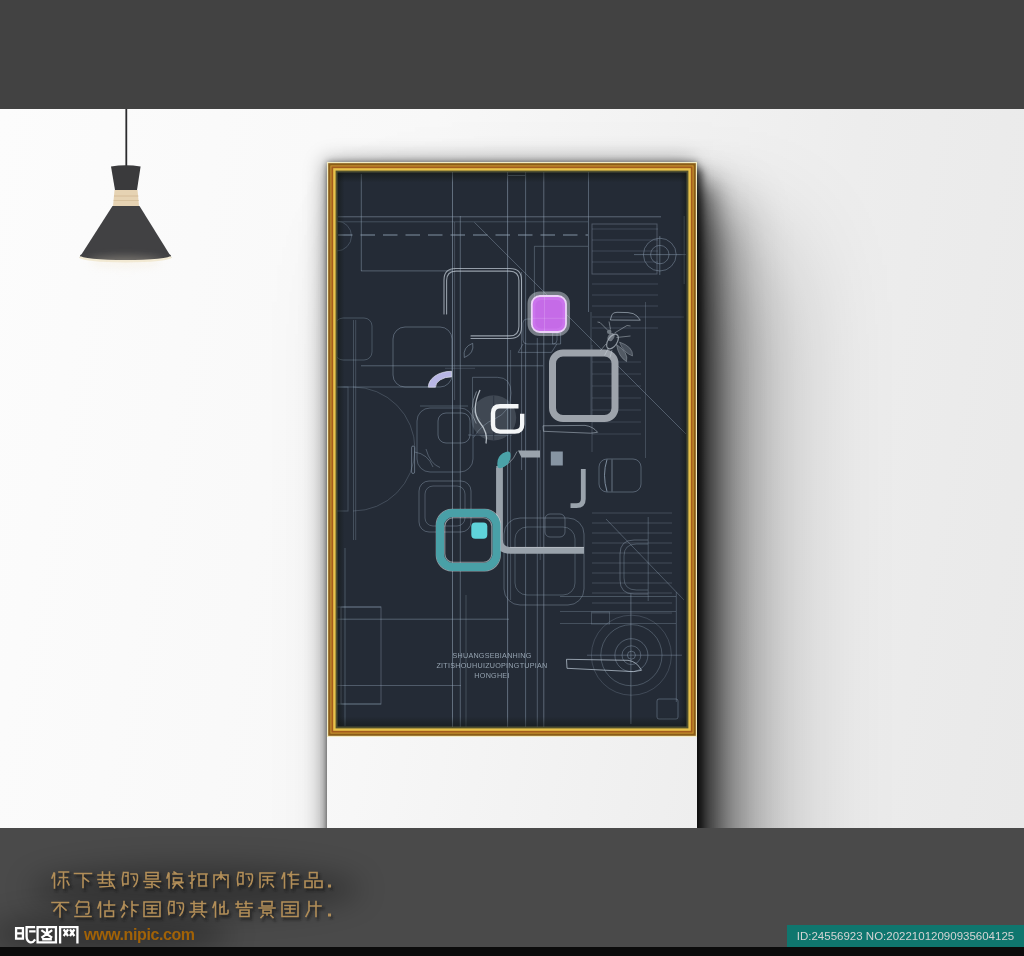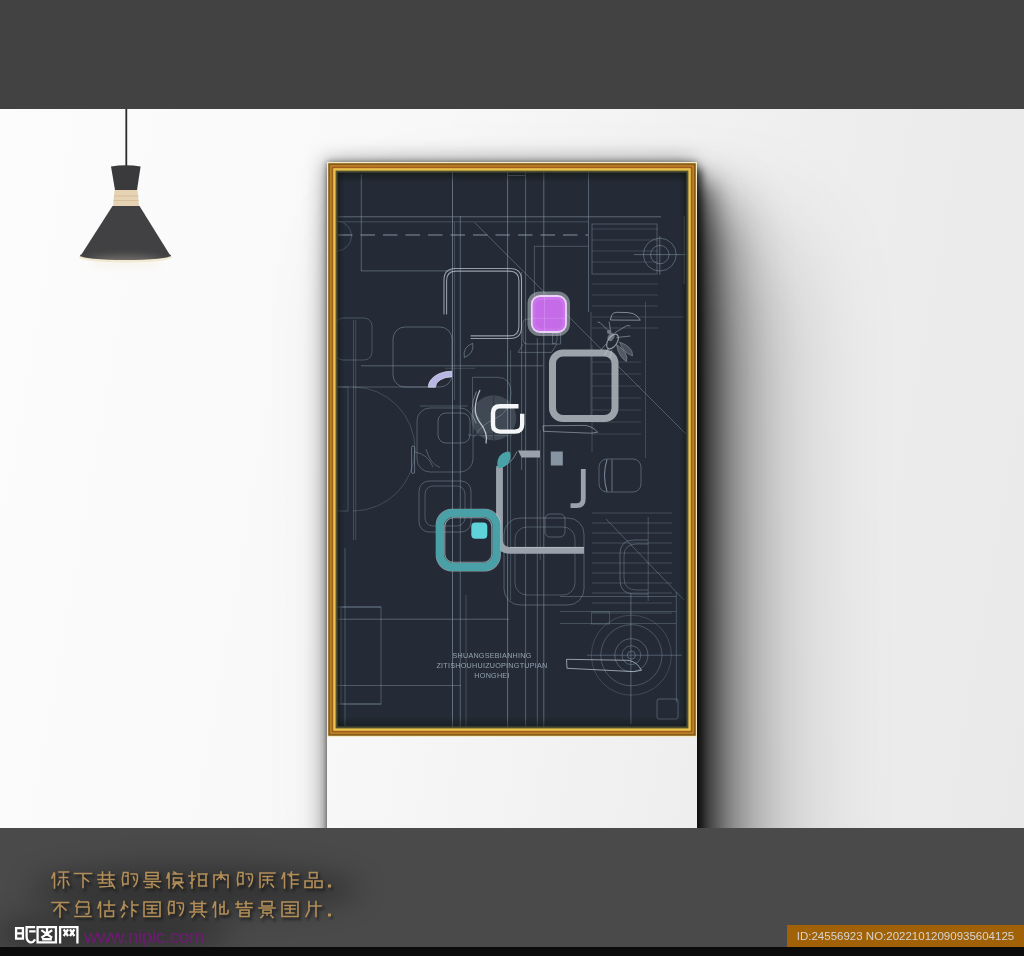--- a/index.html
+++ b/index.html
@@ -10,23 +10,23 @@
  background:linear-gradient(100deg,#fcfcfc 0%,#f8f8f8 38%,#ededed 75%,#e9e9e9 100%)}
 .frame{position:absolute;left:327px;top:162px;width:370px;height:746px;
  box-shadow:0 0 6px rgba(0,0,0,.45),5px 7px 8px rgba(0,0,0,.62),
  16px 20px 24px rgba(0,0,0,.58),34px 42px 52px rgba(0,0,0,.48),
  70px 85px 110px rgba(0,0,0,.30),-4px -3px 18px rgba(0,0,0,.28)}
 .frame svg{display:block}
 .lamp{position:absolute;left:60px;top:100px}
 .bottombar{position:absolute;left:0;top:828px;width:1024px;height:119px;background:#4a4a4a;overflow:hidden}
 .blob{position:absolute;background:rgba(0,0,0,.30);border-radius:50%;filter:blur(14px)}
 .blackstrip{position:absolute;left:0;top:947px;width:1024px;height:9px;background:#0b0b0b}
-.idbox{position:absolute;left:787px;top:925px;width:237px;height:22px;background:#a16207;
+.idbox{position:absolute;left:787px;top:925px;width:237px;height:22px;background:#0f766e;
  color:#d4d4d4;font-size:11.5px;line-height:22px;text-align:center;white-space:nowrap}
-.nipicurl{position:absolute;left:84px;top:926px;color:#701a75;font-size:19px;font-weight:normal;letter-spacing:-.4px}
+.nipicurl{position:absolute;left:84px;top:926px;color:#a16207;font-size:16px;font-weight:bold;letter-spacing:-.4px}
 </style>
 </head>
 <body>
 
 <div class="topbar"></div>
 
 <div class="wall"></div>
 
 <svg class="lamp" width="140" height="185" viewBox="60 100 140 185">
 

